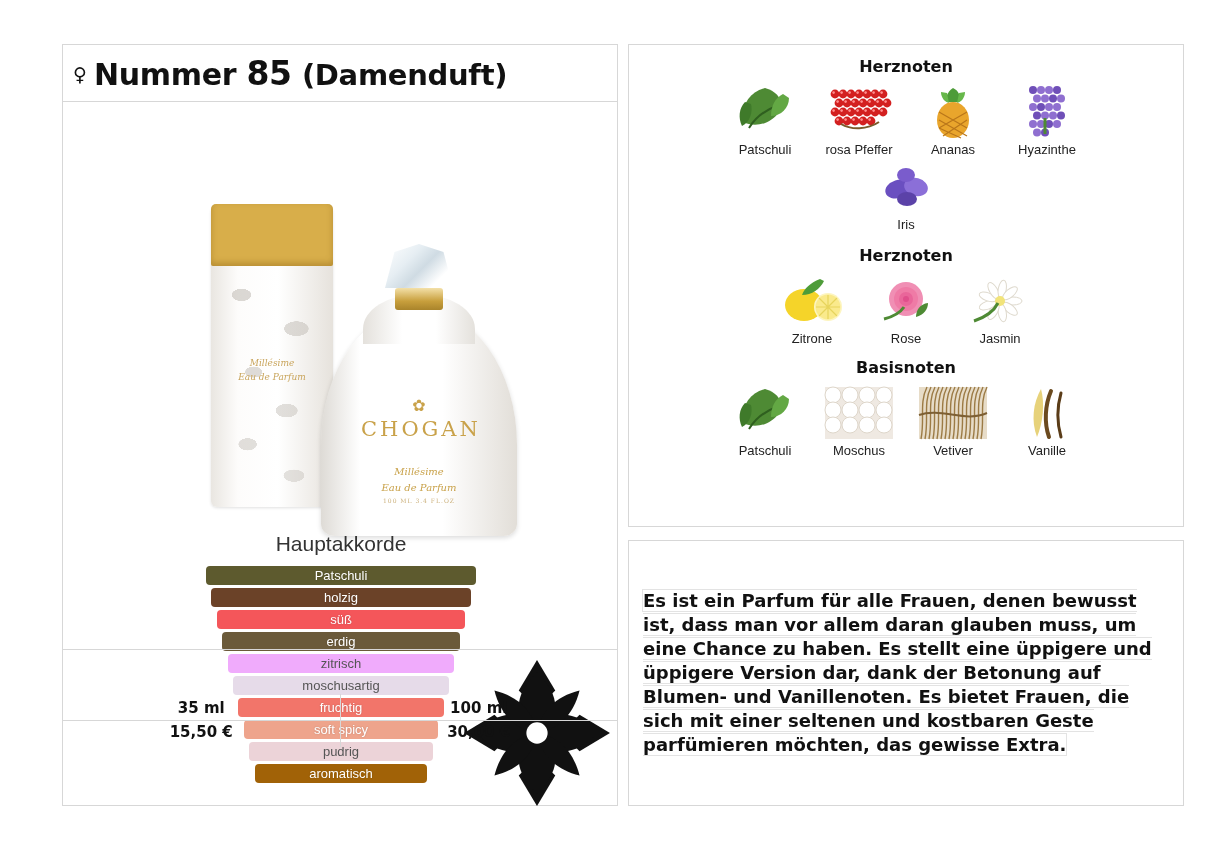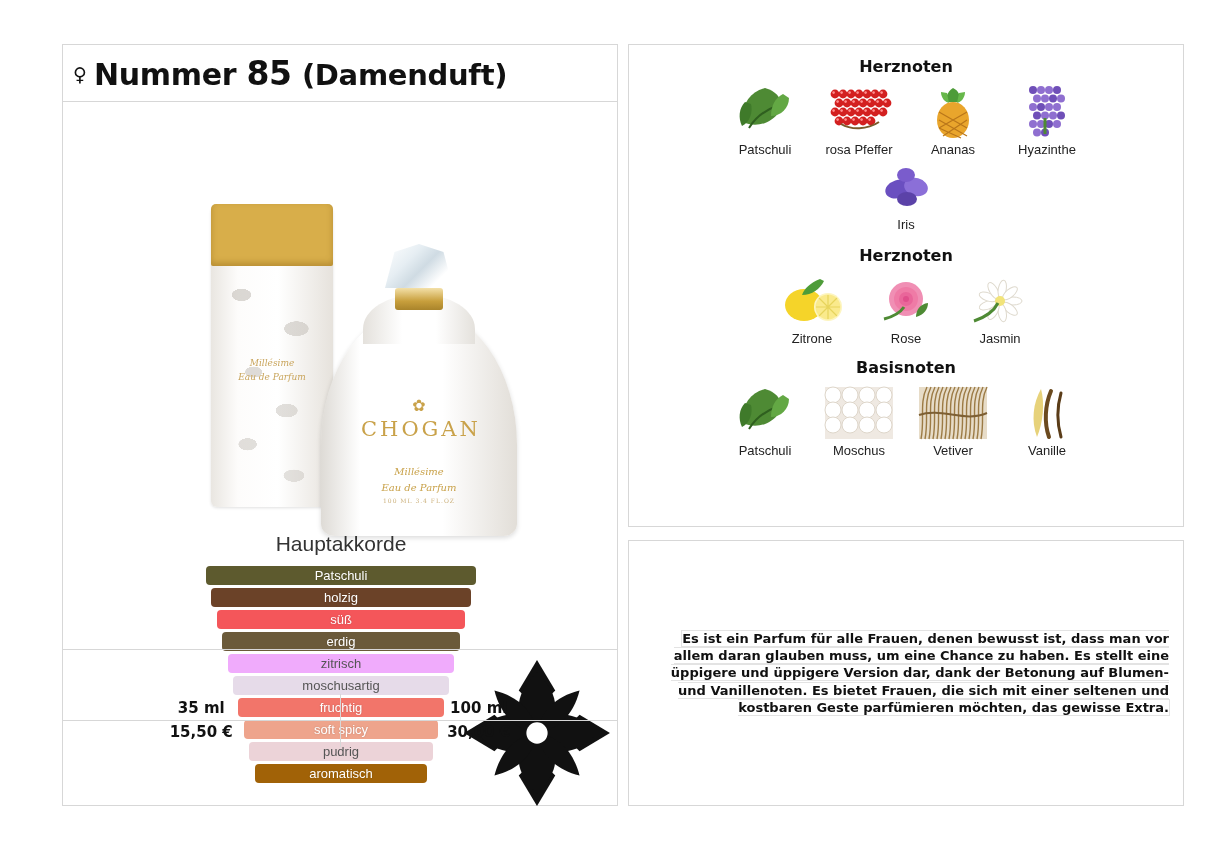--- a/index.html
+++ b/index.html
@@ -320,24 +320,24 @@
     border: 1px solid #d7d7d7;
     box-sizing: border-box;
     background: #fff;
     display: flex;
     align-items: center;
     justify-content: center;
   }
   .desc-text {
     font-family: "DejaVu Sans", sans-serif;
     font-weight: bold;
-    font-size: 13px;
+    font-size: 18px;
     line-height: 1.33;
     color: #111;
-    text-align: right;
+    text-align: left;
     padding: 0 14px;
   }
   .desc-text span {
     box-shadow: 0 0 0 1px #e3e3e3;
     display: inline;
   }
 </style>
 </head>
 <body>
 

